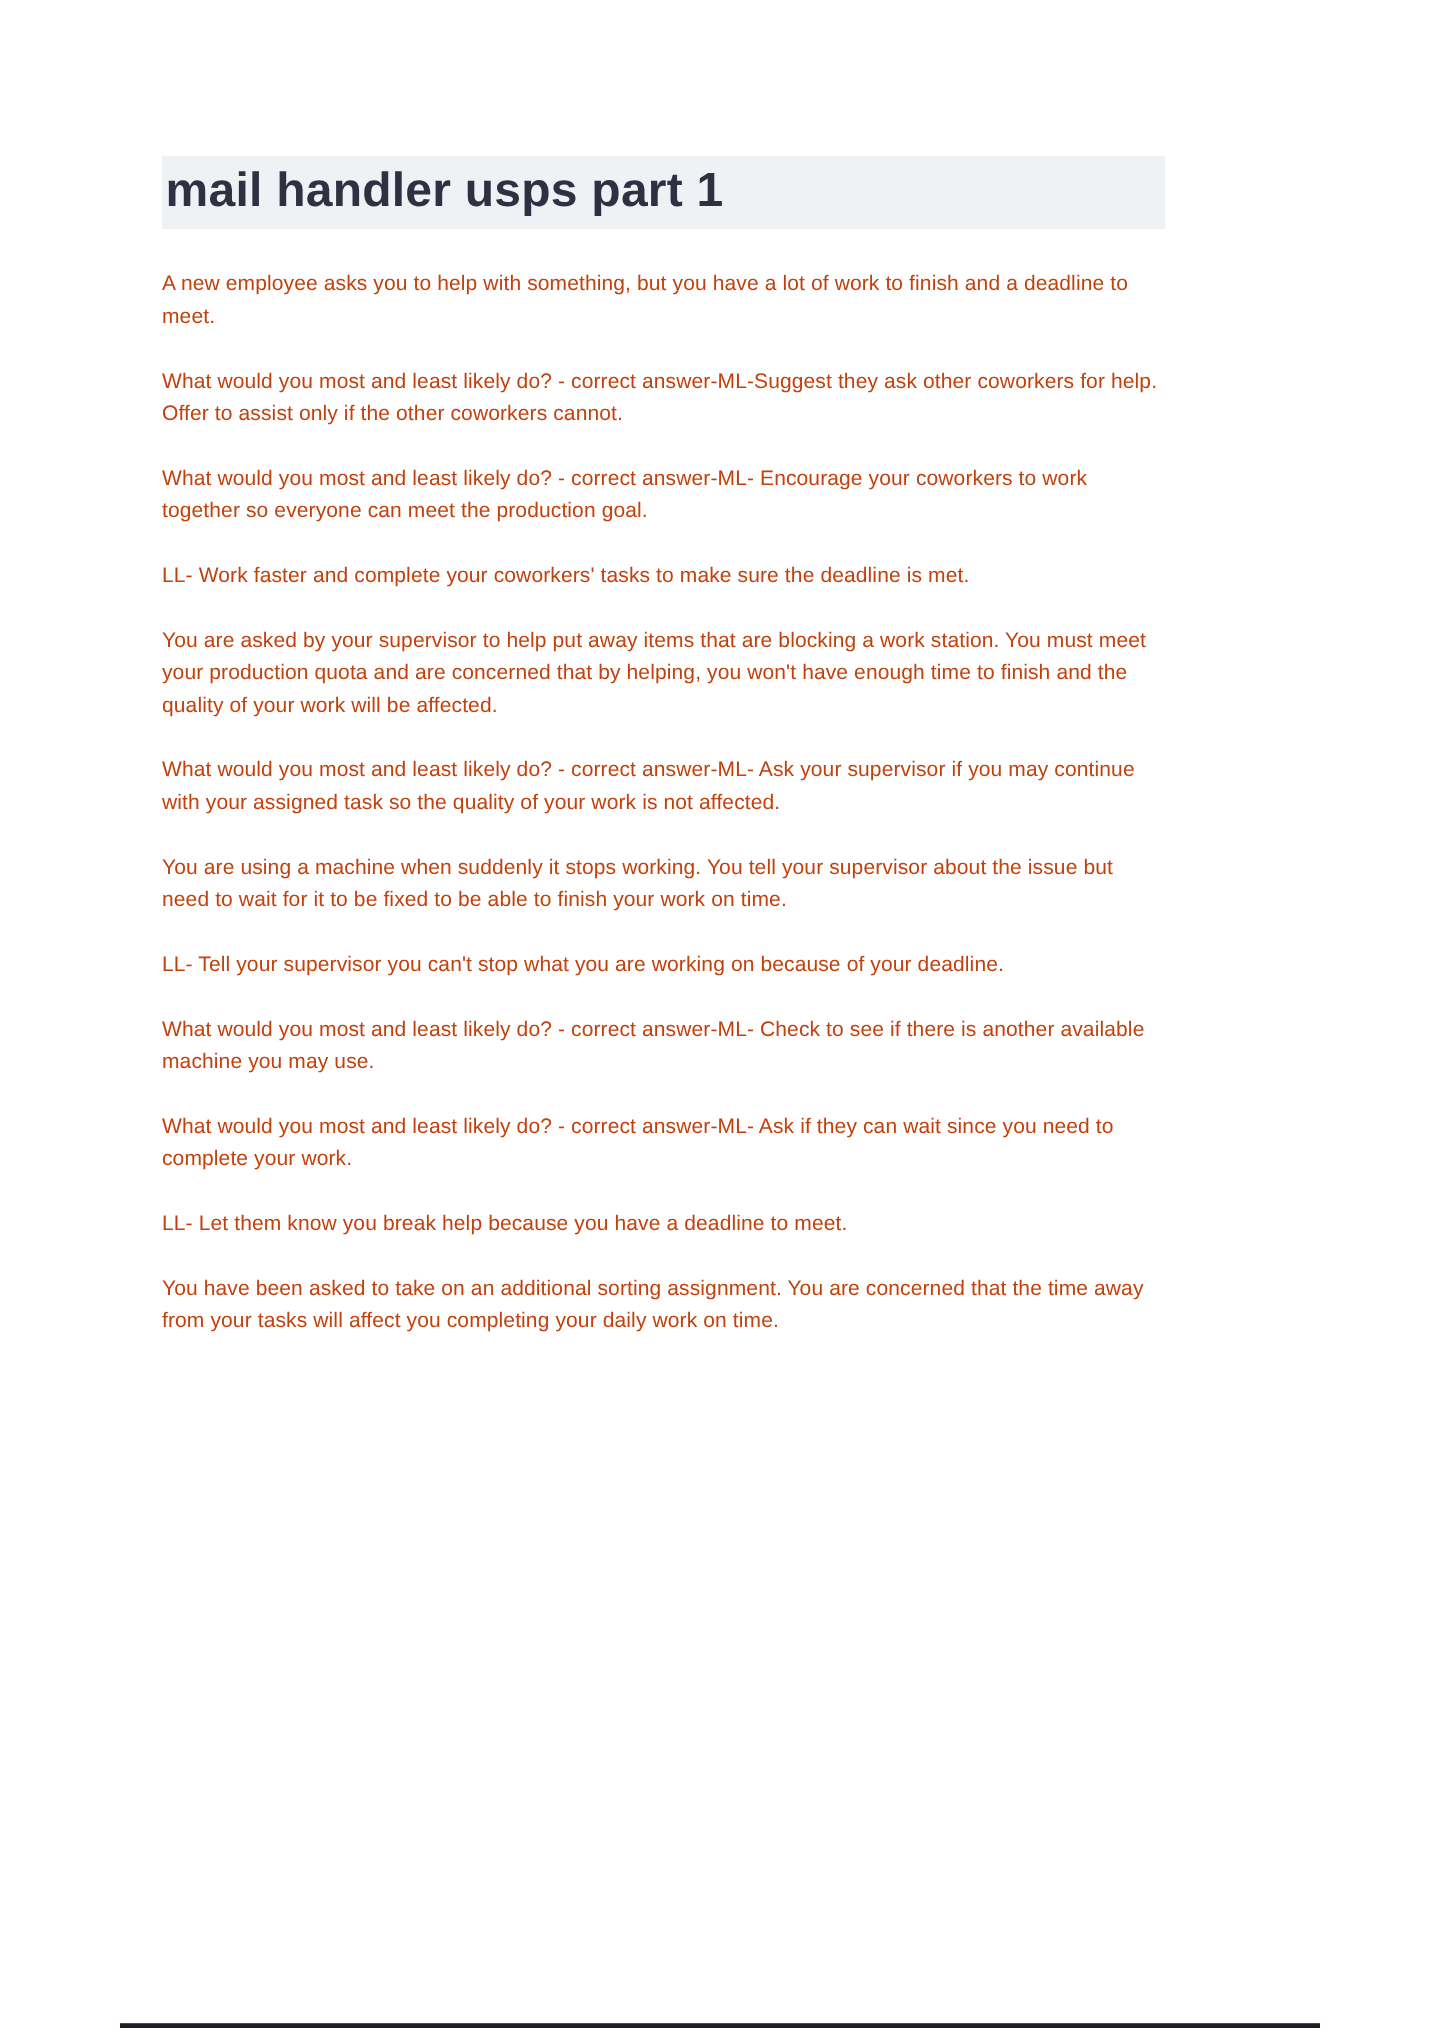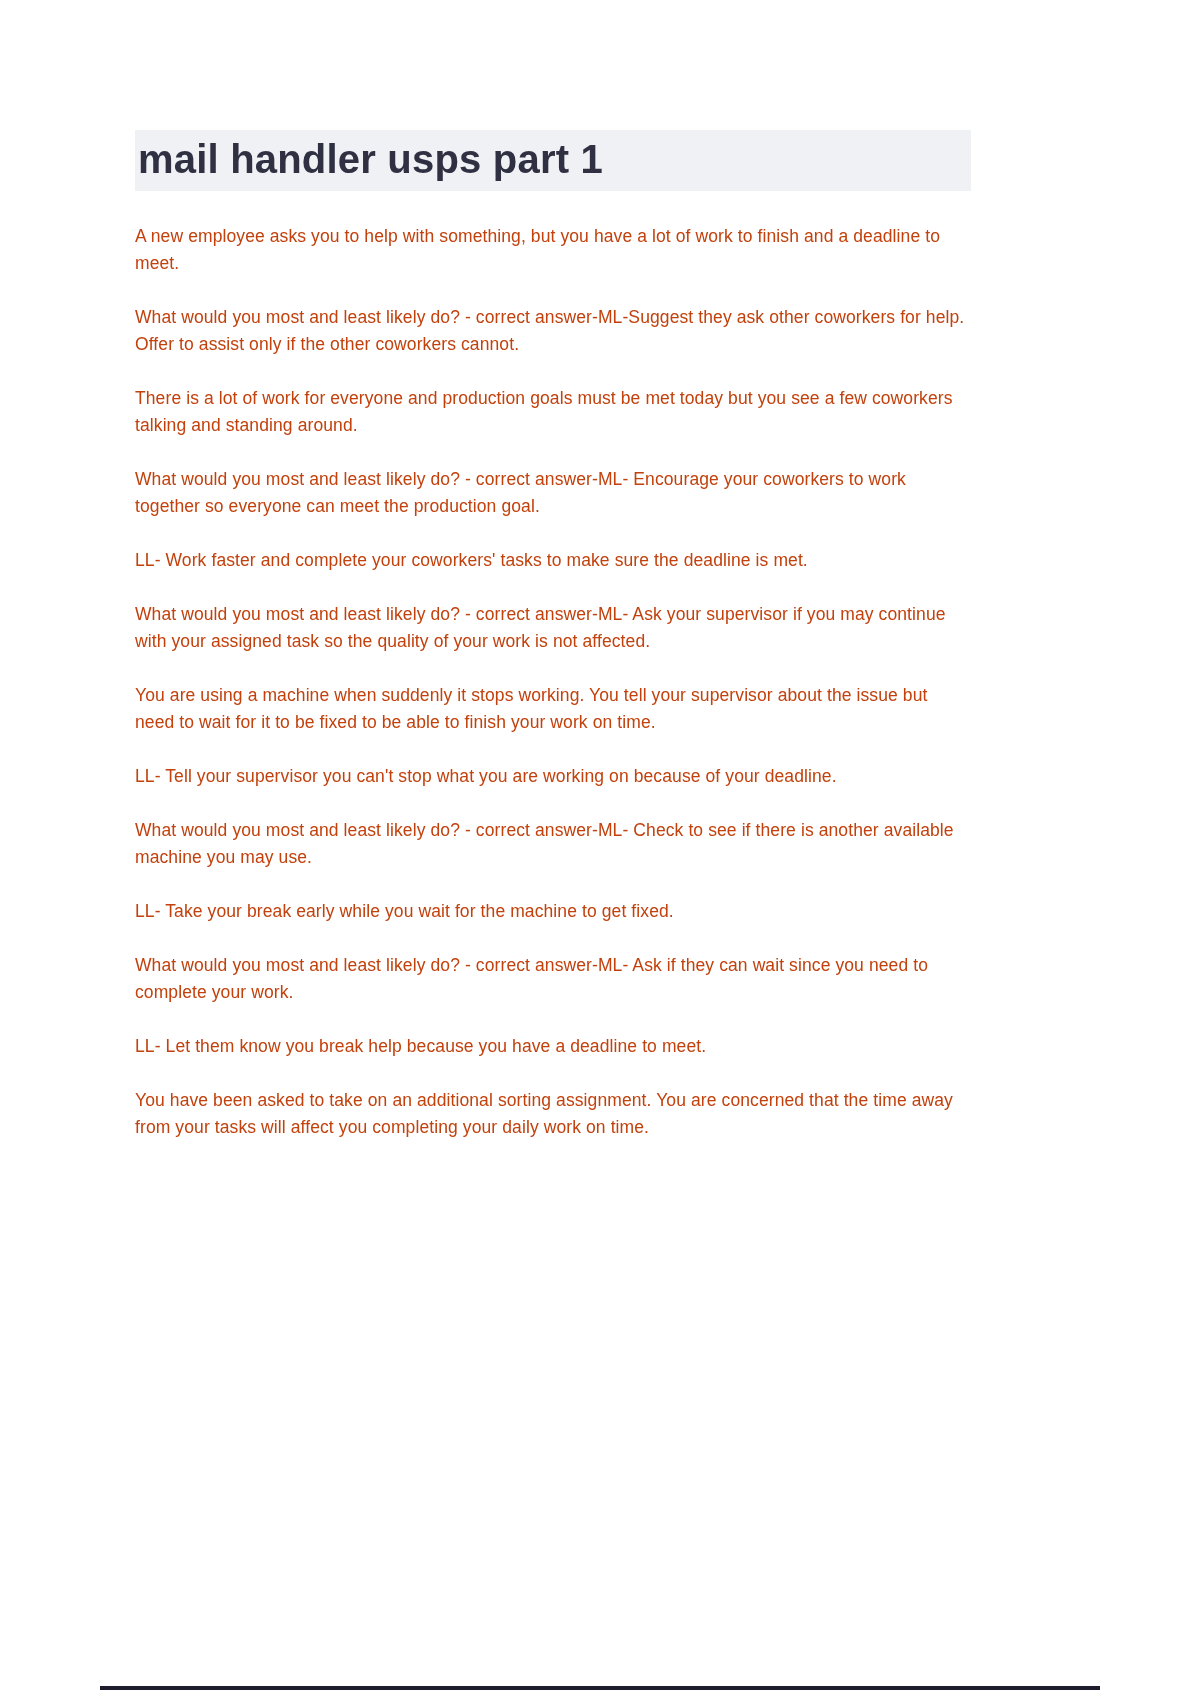--- a/index.html
+++ b/index.html
@@ -55,27 +55,26 @@
 </style>
 </head>
 <body>
 
 <div class="page">
   <div class="content">
     <h1 class="title">mail handler usps part 1</h1>
     <div class="body-text">
       <p>A new employee asks you to help with something, but you have a lot of work to finish and a deadline to meet.</p>
       <p>What would you most and least likely do? - correct answer-ML-Suggest they ask other coworkers for help. Offer to assist only if the other coworkers cannot.</p>
-      <p>There is a lot of work for everyone and production goals must be met today but you see a few coworkers talking and standing around.</p>
       <p>What would you most and least likely do? - correct answer-ML- Encourage your coworkers to work together so everyone can meet the production goal.</p>
       <p>LL- Work faster and complete your coworkers' tasks to make sure the deadline is met.</p>
+      <p>You are asked by your supervisor to help put away items that are blocking a work station. You must meet your production quota and are concerned that by helping, you won't have enough time to finish and the quality of your work will be affected.</p>
       <p>What would you most and least likely do? - correct answer-ML- Ask your supervisor if you may continue with your assigned task so the quality of your work is not affected.</p>
       <p>You are using a machine when suddenly it stops working. You tell your supervisor about the issue but need to wait for it to be fixed to be able to finish your work on time.</p>
       <p>LL- Tell your supervisor you can't stop what you are working on because of your deadline.</p>
       <p>What would you most and least likely do? - correct answer-ML- Check to see if there is another available machine you may use.</p>
-      <p>LL- Take your break early while you wait for the machine to get fixed.</p>
       <p>What would you most and least likely do? - correct answer-ML- Ask if they can wait since you need to complete your work.</p>
       <p>LL- Let them know you break help because you have a deadline to meet.</p>
       <p>You have been asked to take on an additional sorting assignment. You are concerned that the time away from your tasks will affect you completing your daily work on time.</p>
     </div>
   </div>
   <div class="footer-rule"></div>
 </div>
 
 </body></html>

